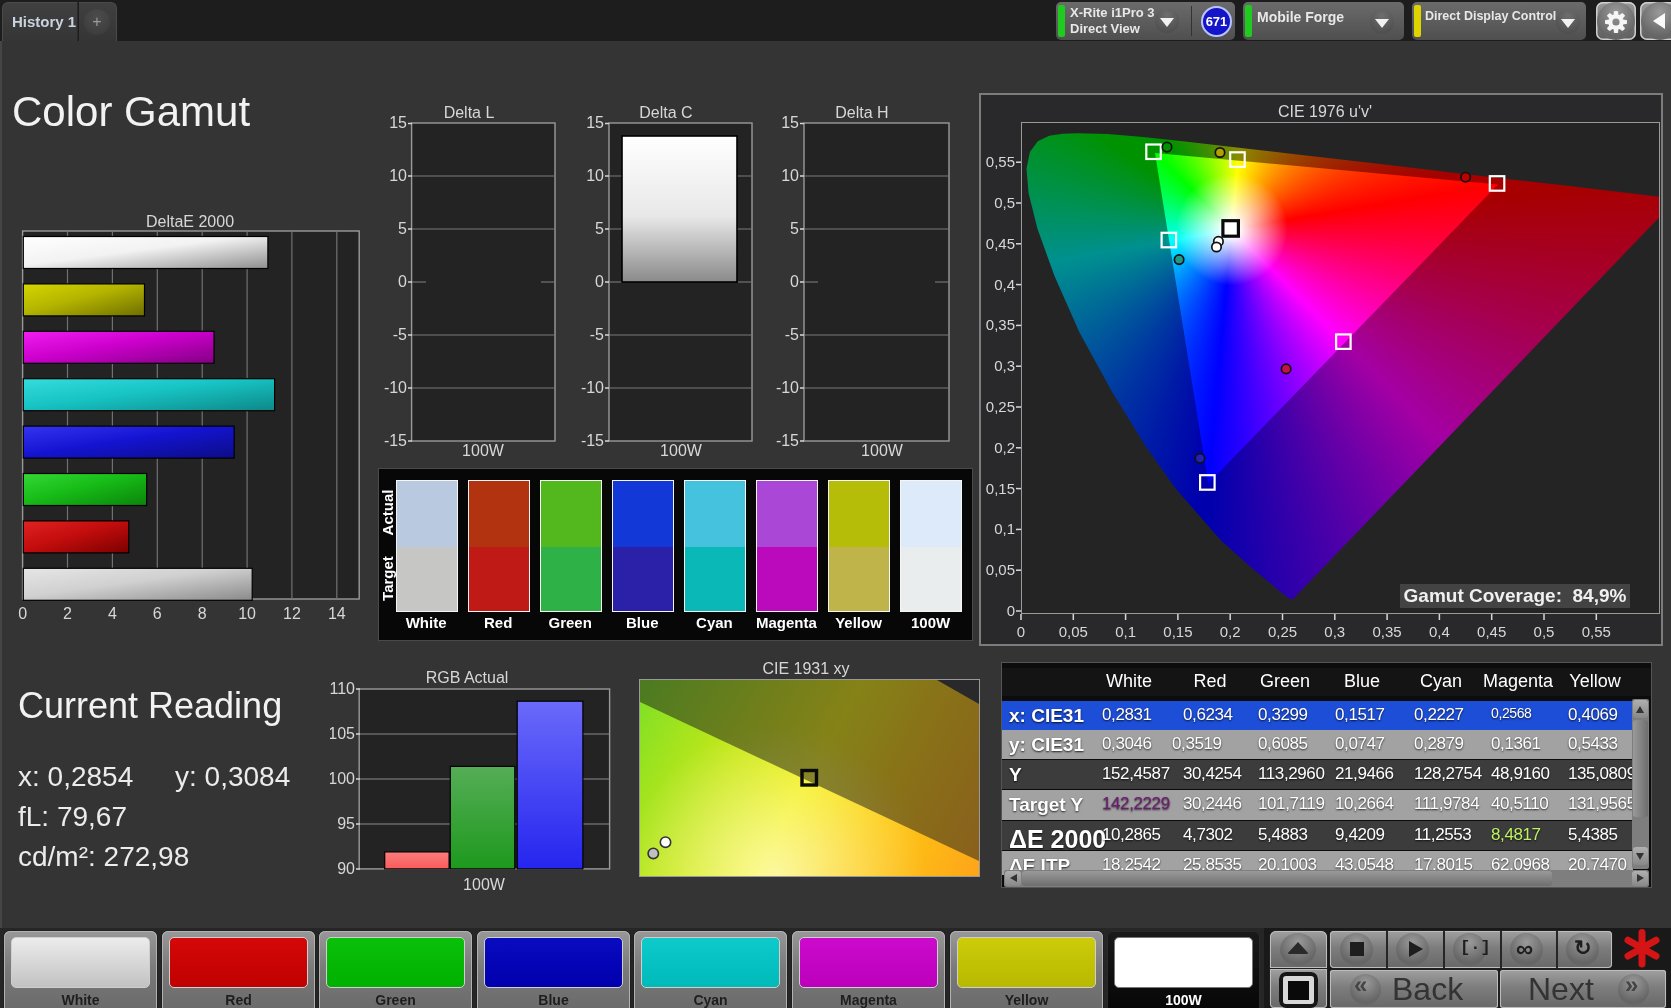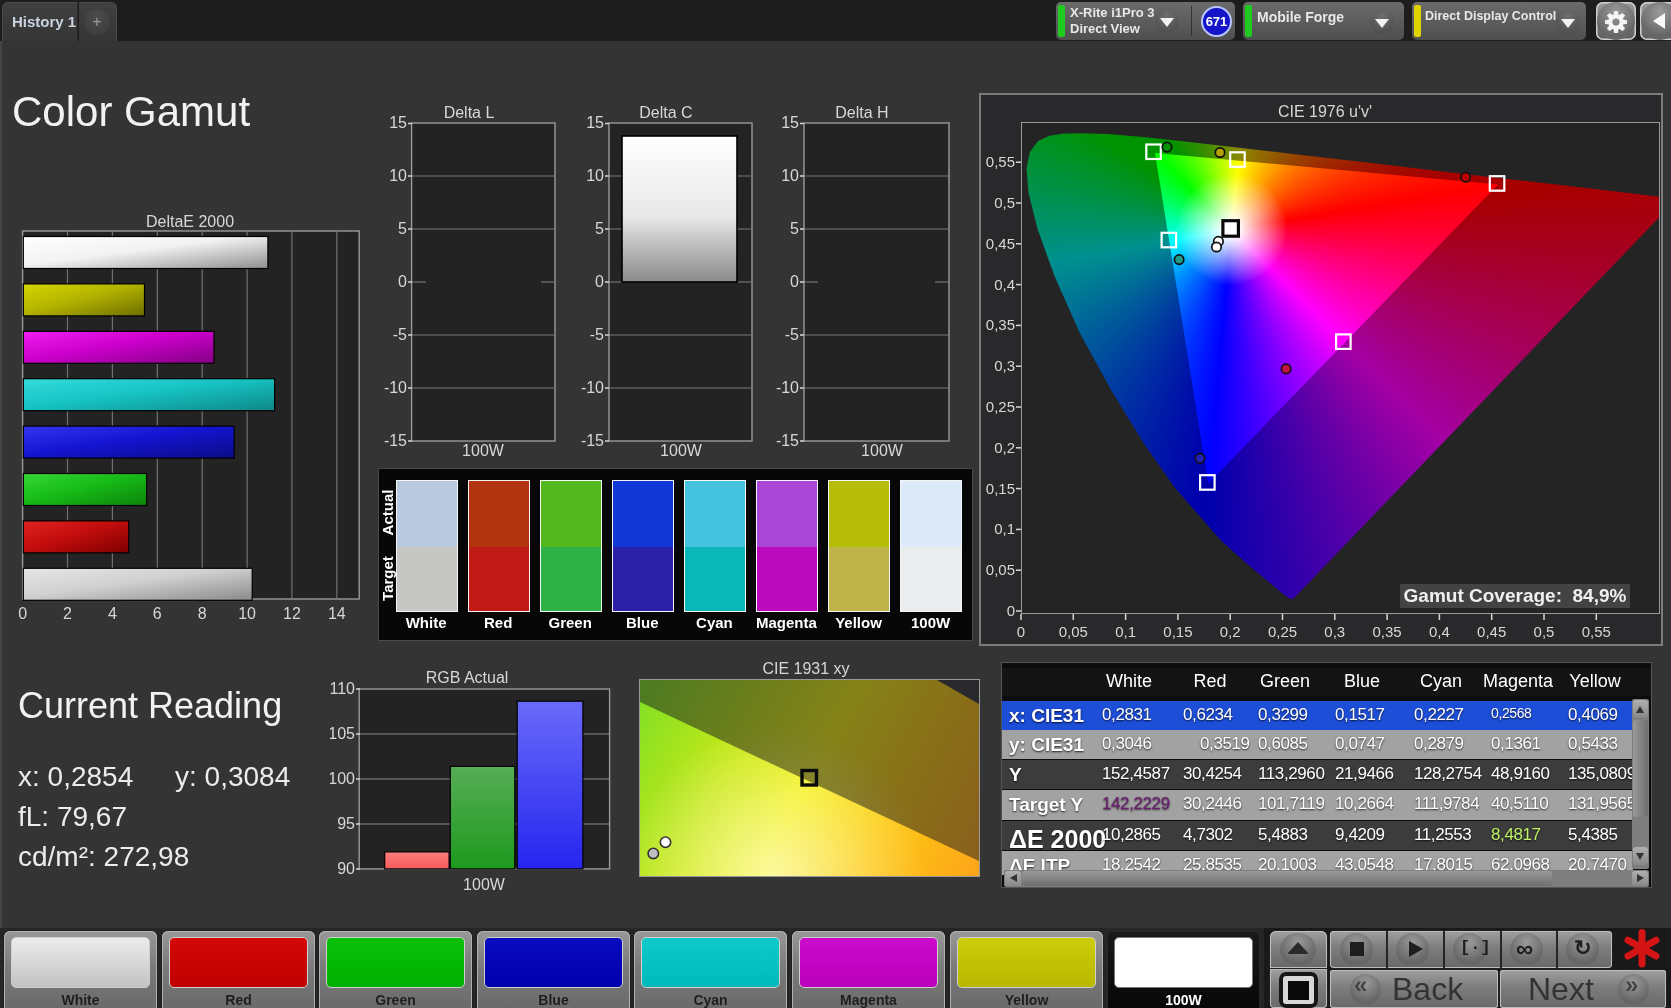--- a/index.html
+++ b/index.html
@@ -454,21 +454,21 @@
 <span style="position:absolute; left:181px; top:4px; color:#fff; font-size:17px; letter-spacing:-0.4px; text-shadow:0 1px 2px rgba(0,0,0,0.8);">0,6234</span>
 <span style="position:absolute; left:256px; top:4px; color:#fff; font-size:17px; letter-spacing:-0.4px; text-shadow:0 1px 2px rgba(0,0,0,0.8);">0,3299</span>
 <span style="position:absolute; left:333px; top:4px; color:#fff; font-size:17px; letter-spacing:-0.4px; text-shadow:0 1px 2px rgba(0,0,0,0.8);">0,1517</span>
 <span style="position:absolute; left:412px; top:4px; color:#fff; font-size:17px; letter-spacing:-0.4px; text-shadow:0 1px 2px rgba(0,0,0,0.8);">0,2227</span>
 <span style="position:absolute; left:489px; top:4px; color:#fff; font-size:14px; letter-spacing:-0.4px; text-shadow:0 1px 2px rgba(0,0,0,0.8);">0,2568</span>
 <span style="position:absolute; left:566px; top:4px; color:#fff; font-size:17px; letter-spacing:-0.4px; text-shadow:0 1px 2px rgba(0,0,0,0.8);">0,4069</span>
 </div>
 <div style="position:absolute; left:0; top:66.8px; width:631px; height:29.2px; background:#a2a2a2;">
 <span style="position:absolute; left:7px; top:4px; color:#fff; font-size:19px; font-weight:bold; text-shadow:0 1px 2px rgba(0,0,0,0.8);">y: CIE31</span>
 <span style="position:absolute; left:100px; top:4px; color:#fff; font-size:17px; letter-spacing:-0.4px; text-shadow:0 1px 2px rgba(0,0,0,0.8);">0,3046</span>
-<span style="position:absolute; left:198px; top:4px; color:#fff; font-size:17px; letter-spacing:-0.4px; text-shadow:0 1px 2px rgba(0,0,0,0.8);">0,3519</span>
+<span style="position:absolute; left:170px; top:4px; color:#fff; font-size:17px; letter-spacing:-0.4px; text-shadow:0 1px 2px rgba(0,0,0,0.8);">0,3519</span>
 <span style="position:absolute; left:256px; top:4px; color:#fff; font-size:17px; letter-spacing:-0.4px; text-shadow:0 1px 2px rgba(0,0,0,0.8);">0,6085</span>
 <span style="position:absolute; left:333px; top:4px; color:#fff; font-size:17px; letter-spacing:-0.4px; text-shadow:0 1px 2px rgba(0,0,0,0.8);">0,0747</span>
 <span style="position:absolute; left:412px; top:4px; color:#fff; font-size:17px; letter-spacing:-0.4px; text-shadow:0 1px 2px rgba(0,0,0,0.8);">0,2879</span>
 <span style="position:absolute; left:489px; top:4px; color:#fff; font-size:17px; letter-spacing:-0.4px; text-shadow:0 1px 2px rgba(0,0,0,0.8);">0,1361</span>
 <span style="position:absolute; left:566px; top:4px; color:#fff; font-size:17px; letter-spacing:-0.4px; text-shadow:0 1px 2px rgba(0,0,0,0.8);">0,5433</span>
 </div>
 <div style="position:absolute; left:0; top:97.1px; width:631px; height:29.2px; background:#3c3c3c;">
 <span style="position:absolute; left:7px; top:4px; color:#fff; font-size:19px; font-weight:bold; text-shadow:0 1px 2px rgba(0,0,0,0.8);">Y</span>
 <span style="position:absolute; left:100px; top:4px; color:#fff; font-size:17px; letter-spacing:-0.4px; text-shadow:0 1px 2px rgba(0,0,0,0.8);">152,4587</span>
 <span style="position:absolute; left:181px; top:4px; color:#fff; font-size:17px; letter-spacing:-0.4px; text-shadow:0 1px 2px rgba(0,0,0,0.8);">30,4254</span>

